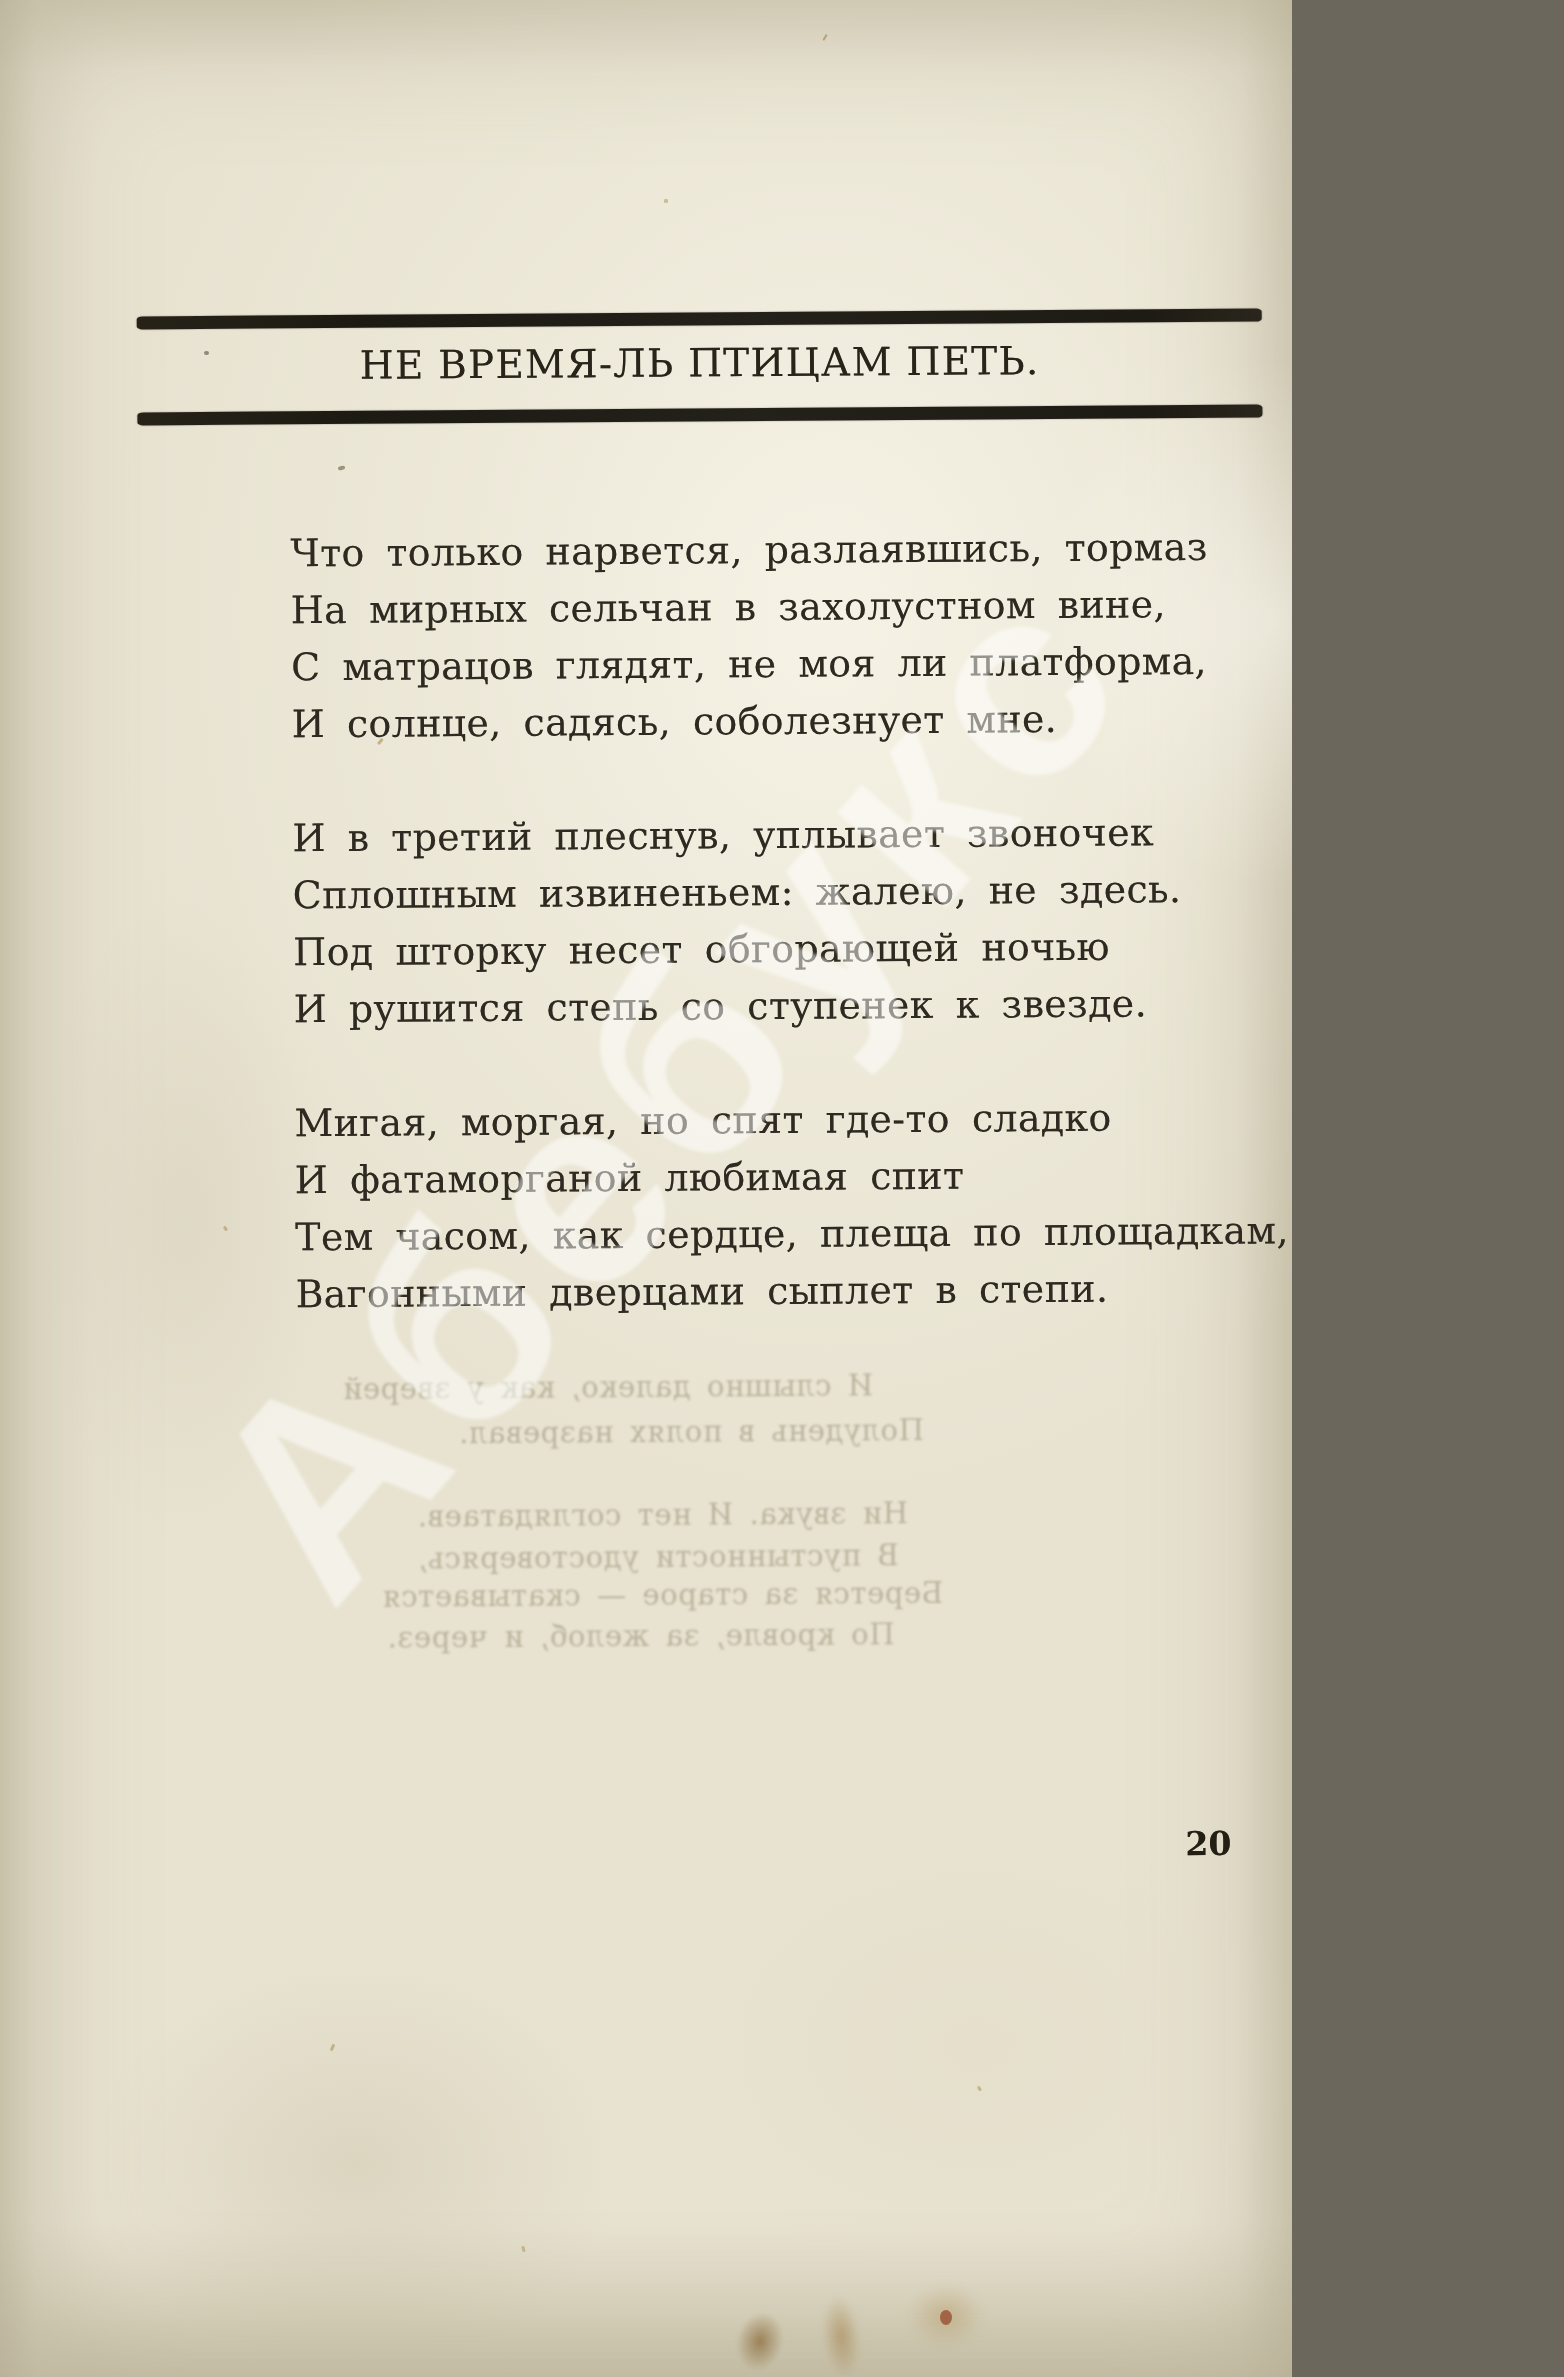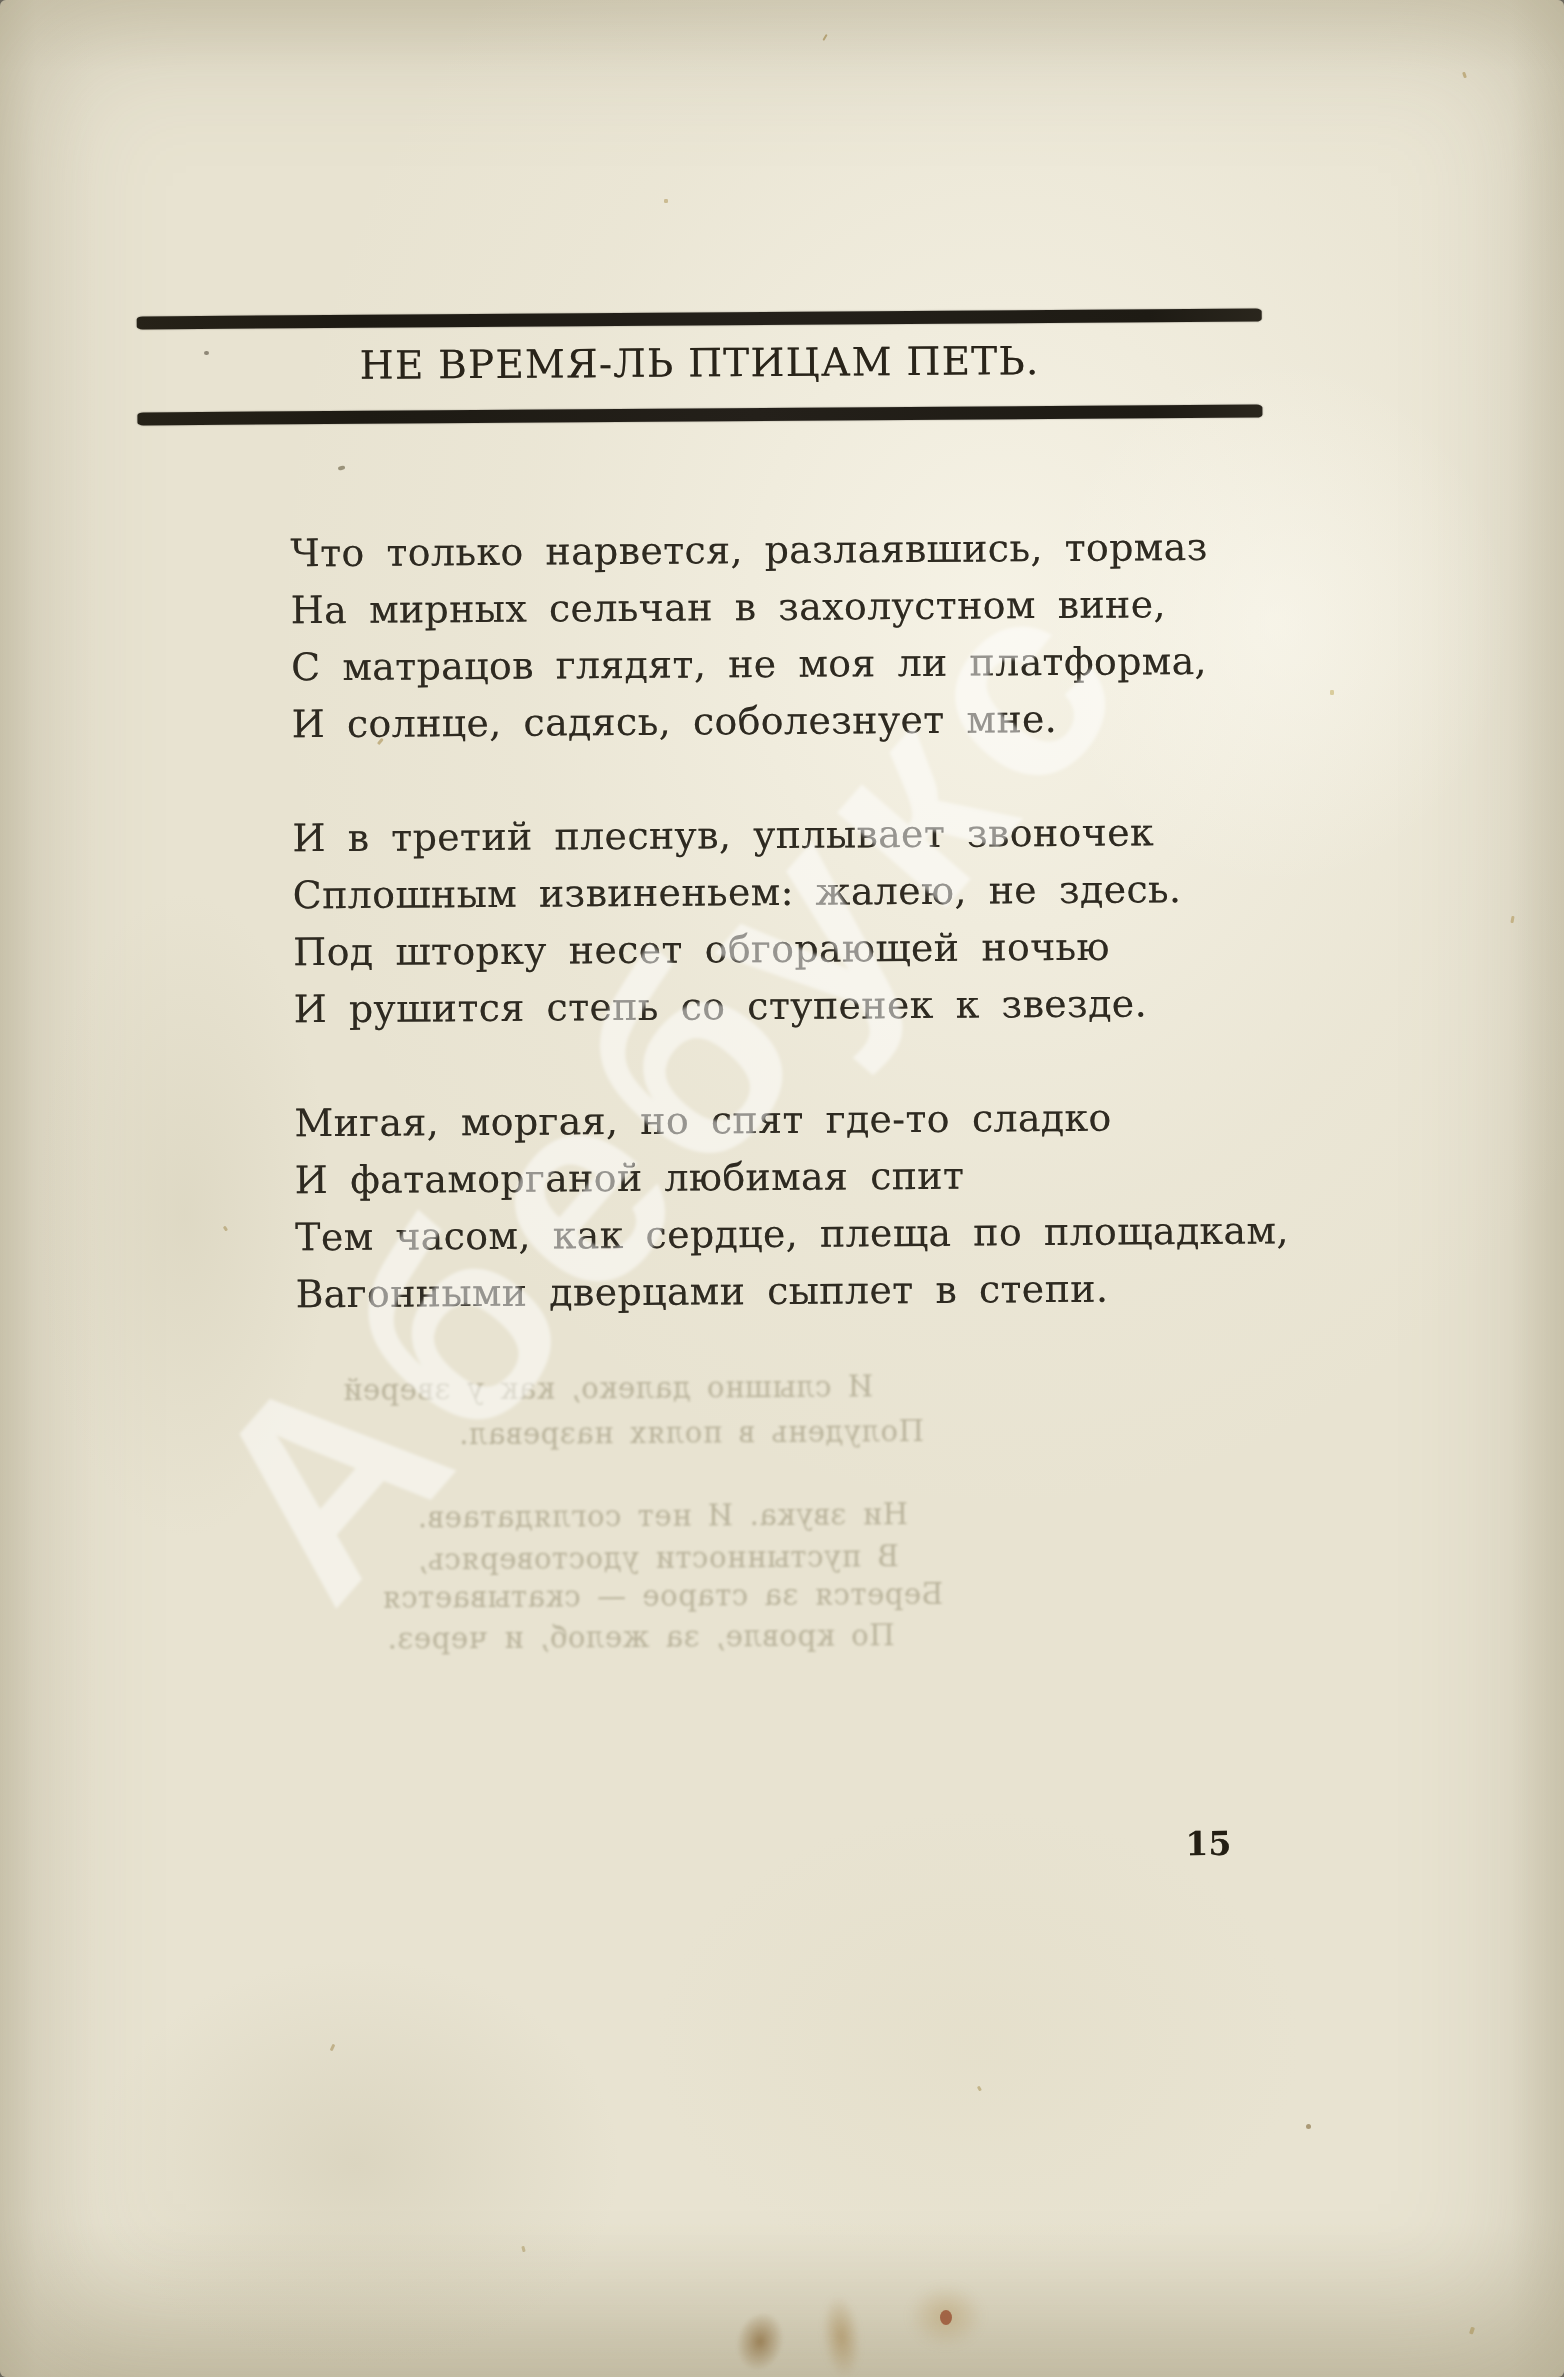--- a/index.html
+++ b/index.html
@@ -1,29 +1,28 @@
 <!DOCTYPE html>
 <html style="font-size:9.5px"><head>
 <meta charset="utf-8">
 <style>
   html,body{margin:0;padding:0;background:#6b675c;}
   .page{
     position:relative;
-    width:1564px;height:2377px;
+    width:1292px;height:2377px;
     overflow:hidden;
     background:
       radial-gradient(ellipse 1008px 1245px at 64% 26%, rgba(248,245,233,.85), rgba(240,236,221,.35) 48%, rgba(0,0,0,0) 72%),
       linear-gradient(90deg, rgba(198,191,166,.45) 0px, rgba(222,216,196,.25) 36px, rgba(0,0,0,0) 95px),
       linear-gradient(270deg, rgba(196,189,163,.40) 0px, rgba(0,0,0,0) 53px),
       linear-gradient(0deg, rgba(176,168,136,.40) 0px, rgba(0,0,0,0) 154px),
       linear-gradient(180deg, rgba(190,181,150,.28) 0px, rgba(0,0,0,0) 71px),
       #e8e3d1;
     box-shadow: inset 0 0 130px 30px rgba(135,126,97,.30);
     font-family:"DejaVu Serif","Liberation Serif",serif;
-    border-radius:6px;
   }
   
   .mottle{position:absolute;border-radius:50%;pointer-events:none;}
   .mottle.m1{left:1038px;top:356px;width:474px;height:534px;background:radial-gradient(ellipse,rgba(252,250,241,.55),rgba(252,250,241,0) 70%);}
   .mottle.m2{left:89px;top:1957px;width:534px;height:415px;background:radial-gradient(ellipse,rgba(186,178,149,.28),rgba(186,178,149,0) 70%);}
   .mottle.m3{left:36px;top:889px;width:296px;height:652px;background:radial-gradient(ellipse,rgba(193,186,158,.25),rgba(193,186,158,0) 70%);}
   .mottle.m4{left:652px;top:1808px;width:652px;height:474px;background:radial-gradient(ellipse,rgba(226,220,198,.5),rgba(226,220,198,0) 70%);}
 
   
   .ghost{position:absolute;left:0;top:0;width:100%;height:100%;pointer-events:none;transform:rotate(-0.4deg);}
@@ -144,21 +143,21 @@
         <div class="pline">И рушится степь со ступенек к звезде.</div>
       </div>
       <div class="stanza">
         <div class="pline">Мигая, моргая, но спят где-то сладко</div>
         <div class="pline">И фатаморганой любимая спит</div>
         <div class="pline">Тем часом, как сердце, плеща по площадкам,</div>
         <div class="pline">Вагонными дверцами сыплет в степи.</div>
       </div>
     </div>
 
-    <div class="page-number">15</div>
+    <div class="page-number">20</div>
   </div>
 
   <div class="watermark">Абебукс</div>
 
   <div class="stain st1"></div>
   <div class="stain st2"></div>
   <div class="stain st3"></div>
   <div class="stain st4"></div>
 
   <div class="speck sp1"></div>

